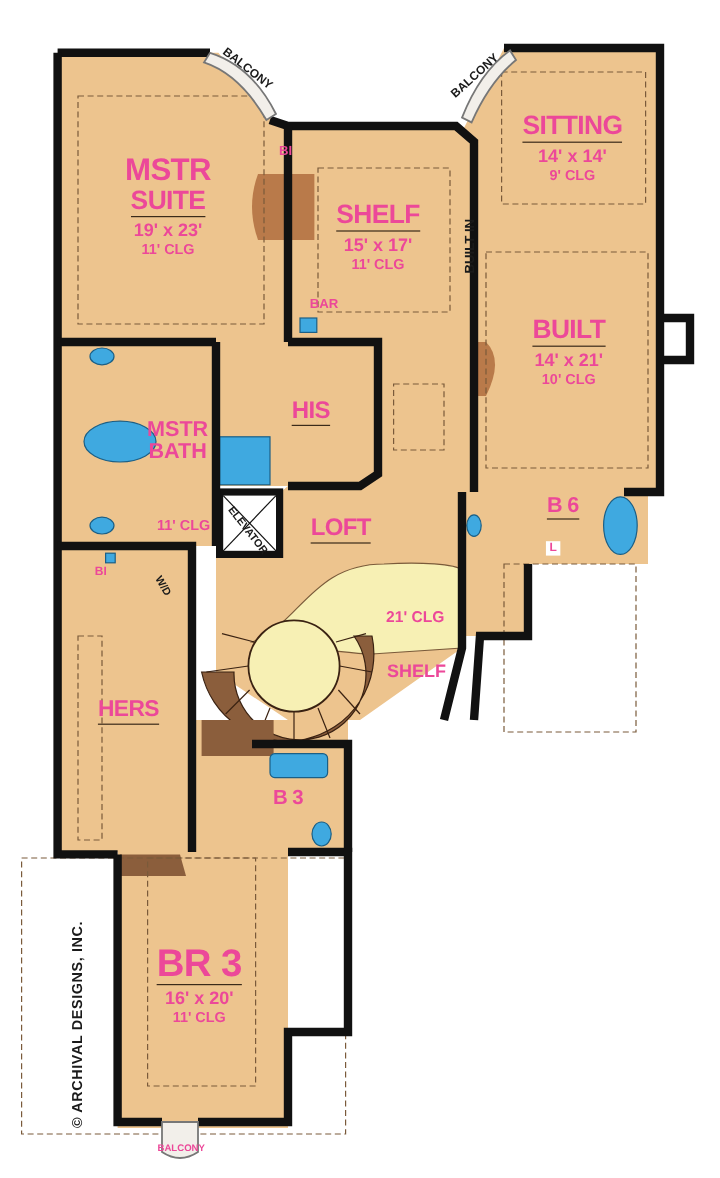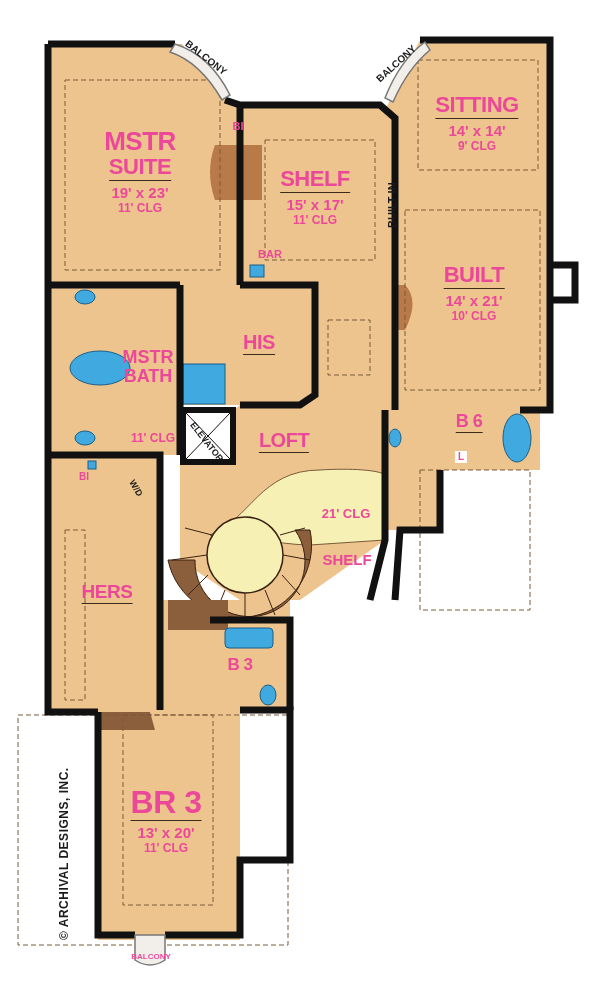--- a/index.html
+++ b/index.html
@@ -168,21 +168,21 @@
 <div class="lbl" style="left:469px;top:412px;">
   <div class="room-name" style="font-size:18px;">B 6</div>
 </div>
 
 <div class="lbl" style="left:240px;top:656px;">
   <div class="room-name" style="font-size:17px;border:none;">B 3</div>
 </div>
 
 <div class="lbl" style="left:166px;top:786px;">
   <div class="room-name" style="font-size:32px;">BR 3</div>
-  <div class="room-dim">13' x 20'</div>
+  <div class="room-dim">16' x 20'</div>
   <div class="room-clg">11' CLG</div>
 </div>
 
 <div class="rot" style="left:190px;top:38px;font-size:10px;transform:rotate(38deg);">BALCONY</div>
 <div class="rot" style="left:374px;top:76px;font-size:10px;transform:rotate(-42deg);">BALCONY</div>
 <div class="lbl" style="left:151px;top:953px;font-size:8px;font-weight:bold;">BALCONY</div>
 <div class="lbl small" style="left:238px;top:121px;font-size:11px;">BI</div>
 <div class="lbl small" style="left:84px;top:472px;font-size:10px;">BI</div>
 <div class="lbl small" style="left:270px;top:249px;font-size:11px;">BAR</div>
 <div class="rot" style="left:386px;top:228px;font-size:11px;transform:rotate(-90deg);">BUILT IN</div>

